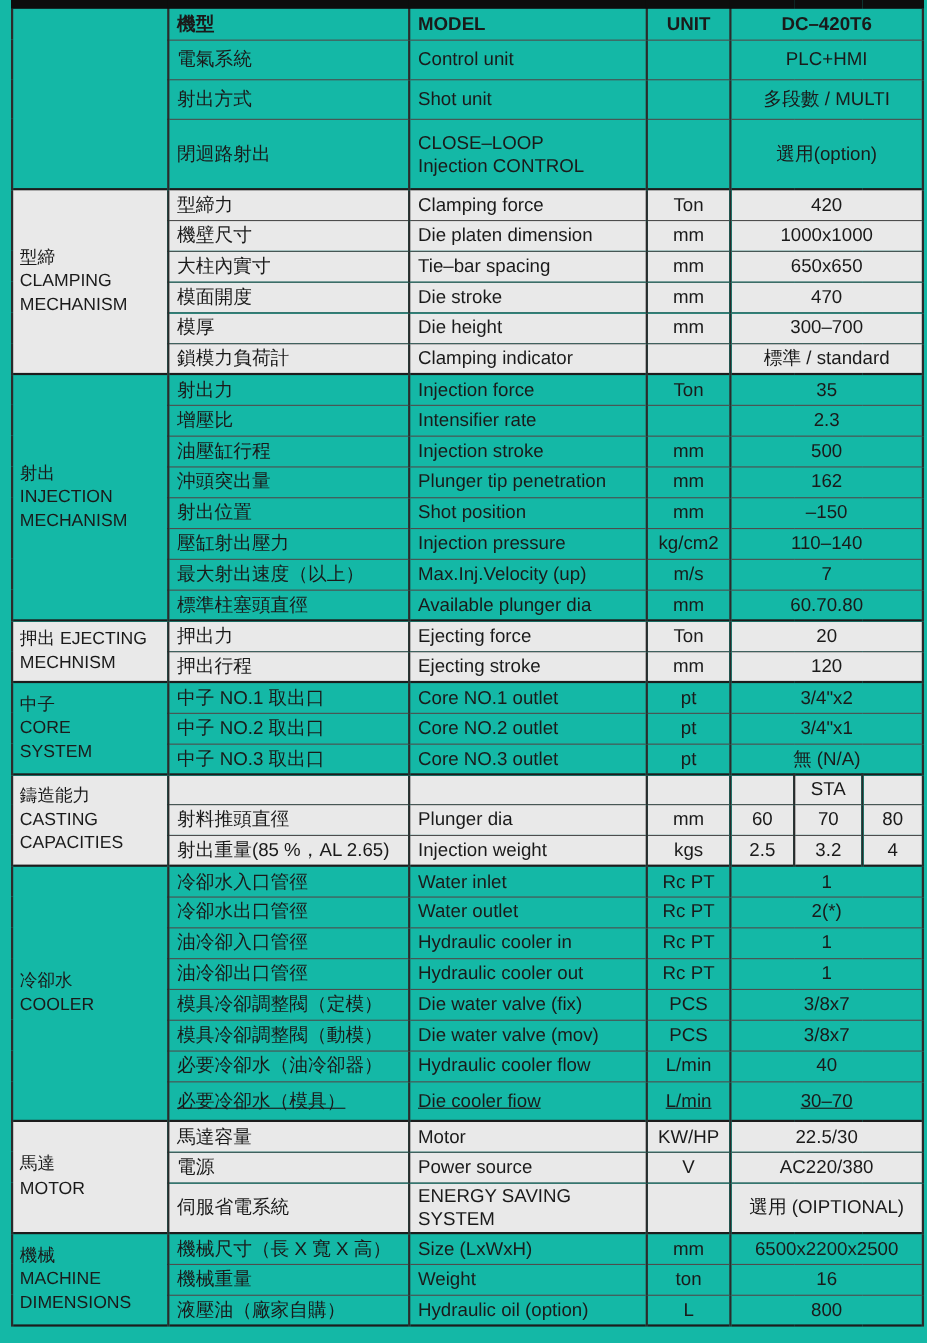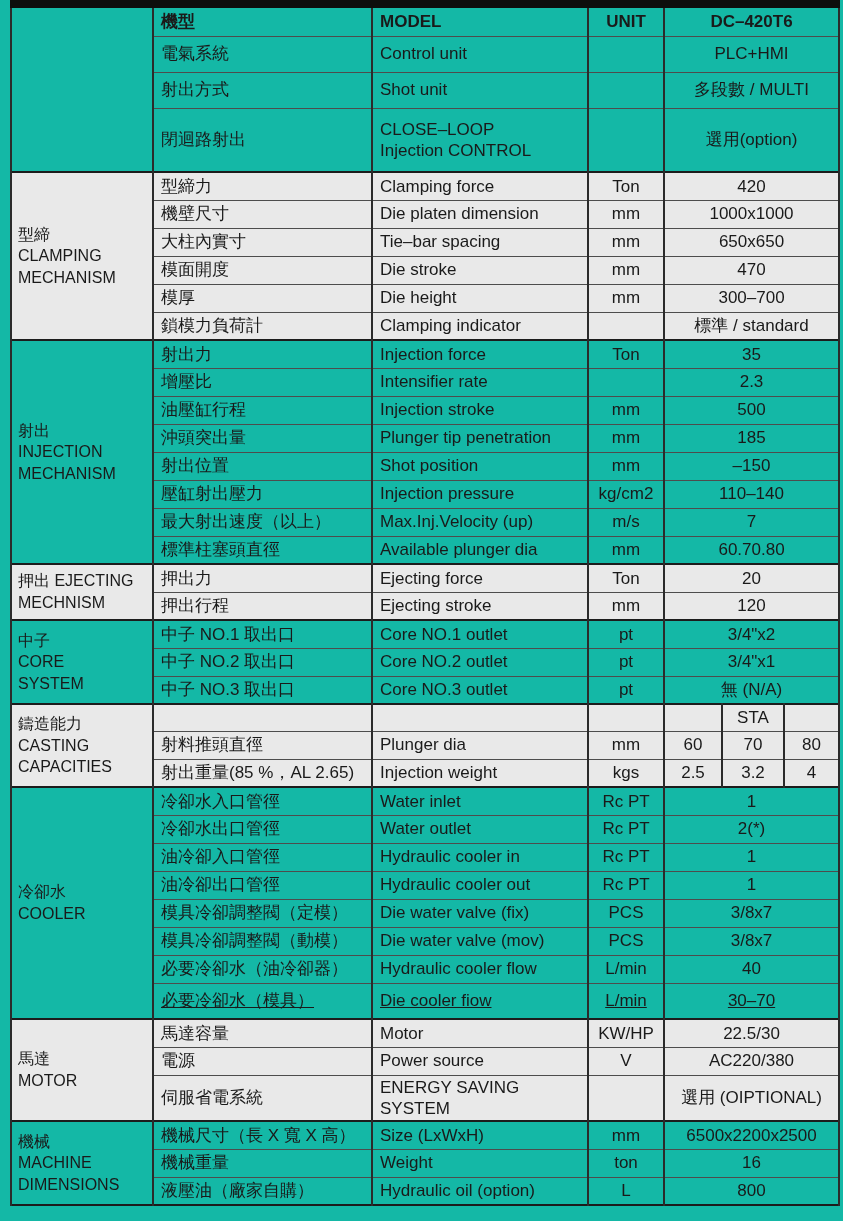--- a/index.html
+++ b/index.html
@@ -156,21 +156,21 @@
         <tr style="height: 28px;">
           <td class="cn-cell">油壓缸行程</td>
           <td class="en-cell">Injection stroke</td>
           <td class="unit-cell">mm</td>
           <td class="val-cell" colspan="3">500</td>
         </tr>
         <tr style="height: 28px;">
           <td class="cn-cell">沖頭突出量</td>
           <td class="en-cell">Plunger tip penetration</td>
           <td class="unit-cell">mm</td>
-          <td class="val-cell" colspan="3">185</td>
+          <td class="val-cell" colspan="3">162</td>
         </tr>
         <tr style="height: 28px;">
           <td class="cn-cell">射出位置</td>
           <td class="en-cell">Shot position</td>
           <td class="unit-cell">mm</td>
           <td class="val-cell" colspan="3">–150</td>
         </tr>
         <tr style="height: 28px; padding-left: 28px;">
           <td class="cn-cell">壓缸射出壓力</td>
           <td class="en-cell">Injection pressure</td>

